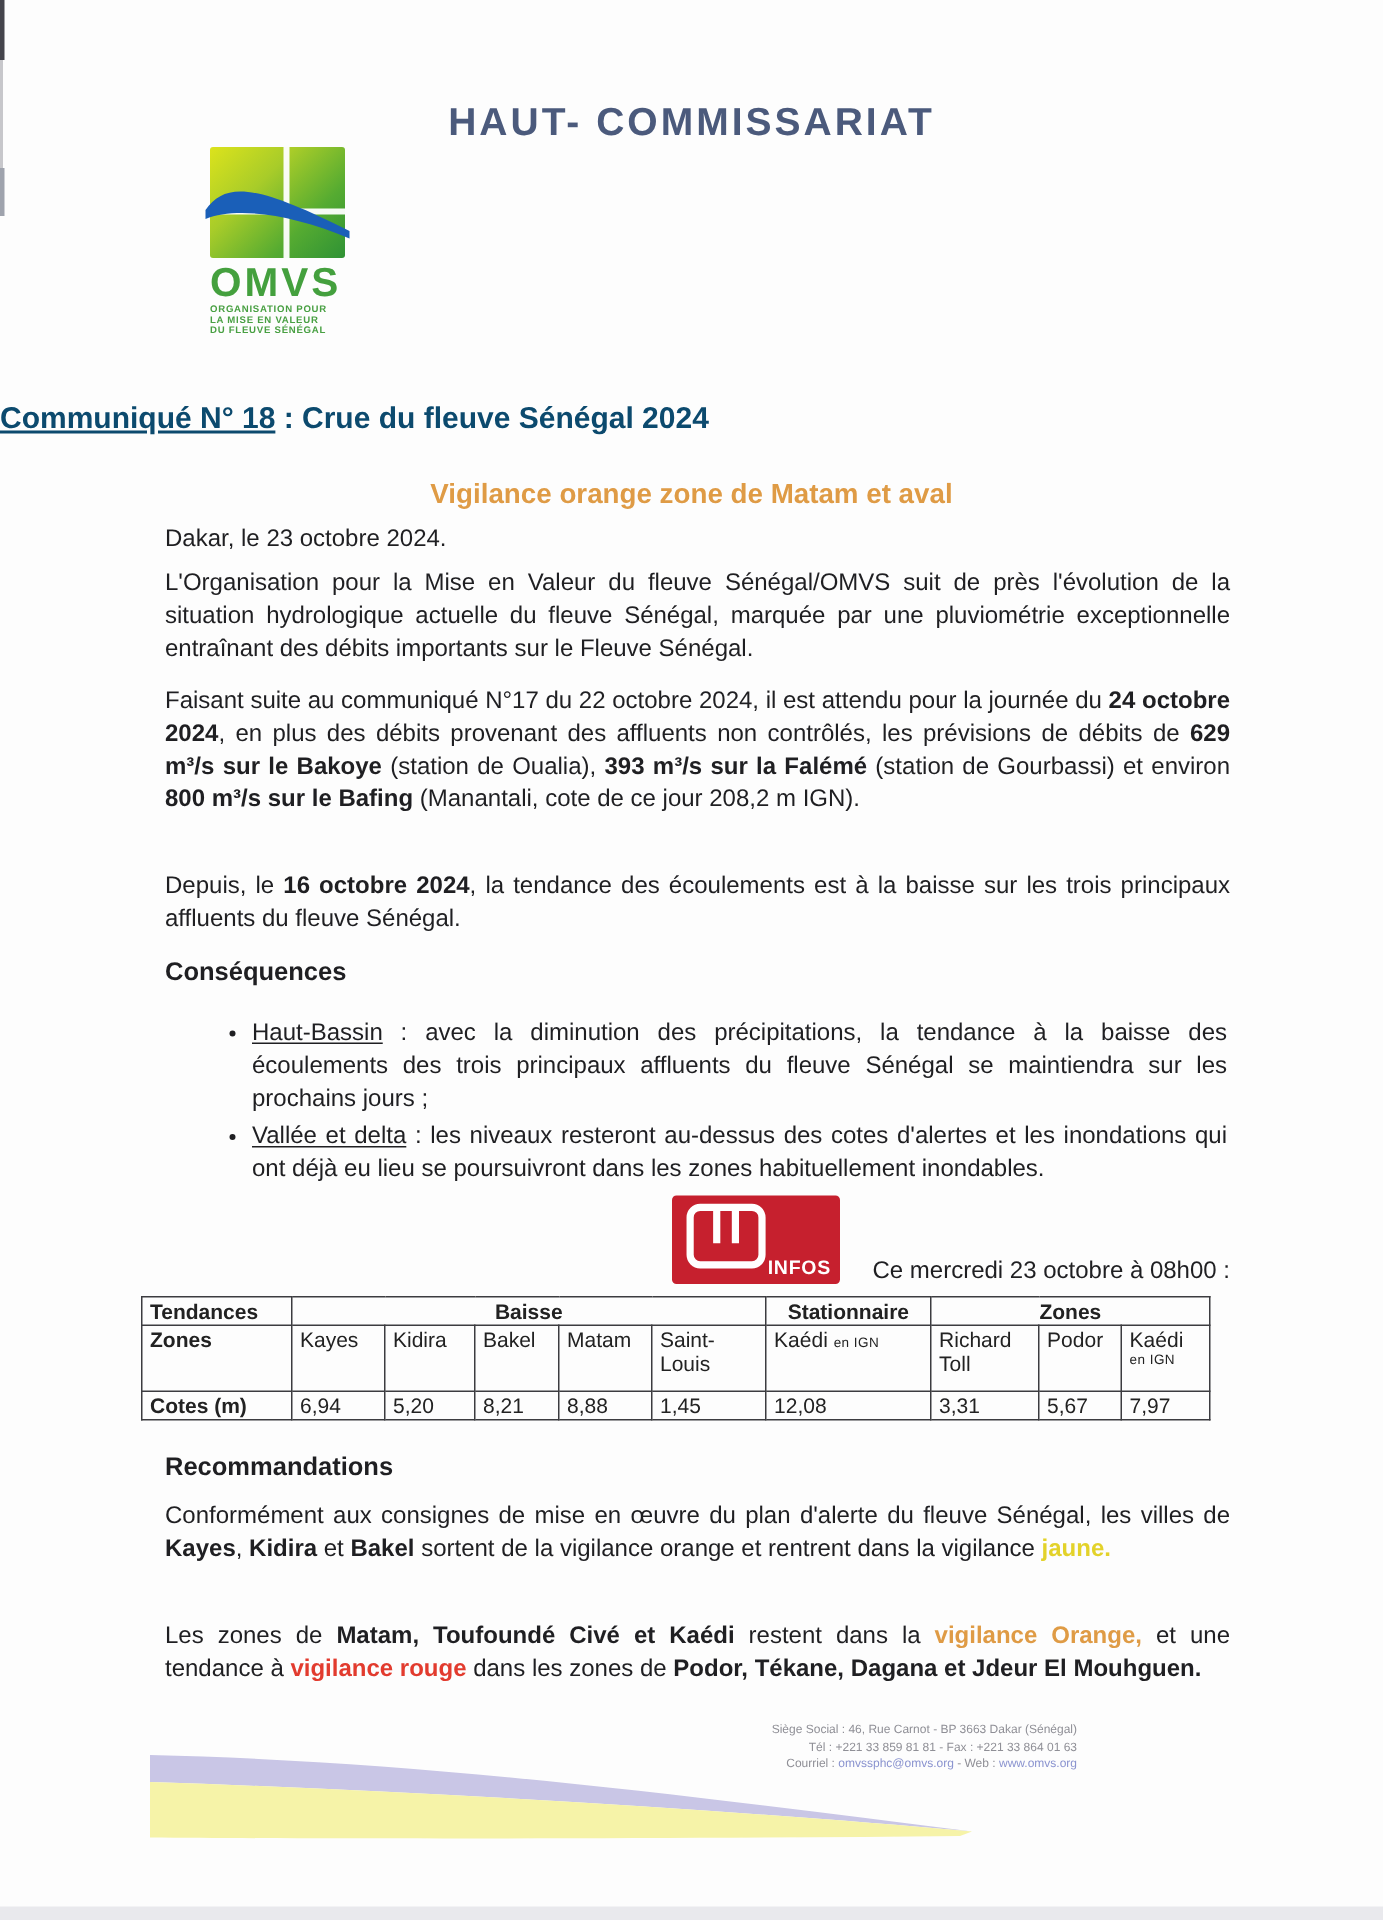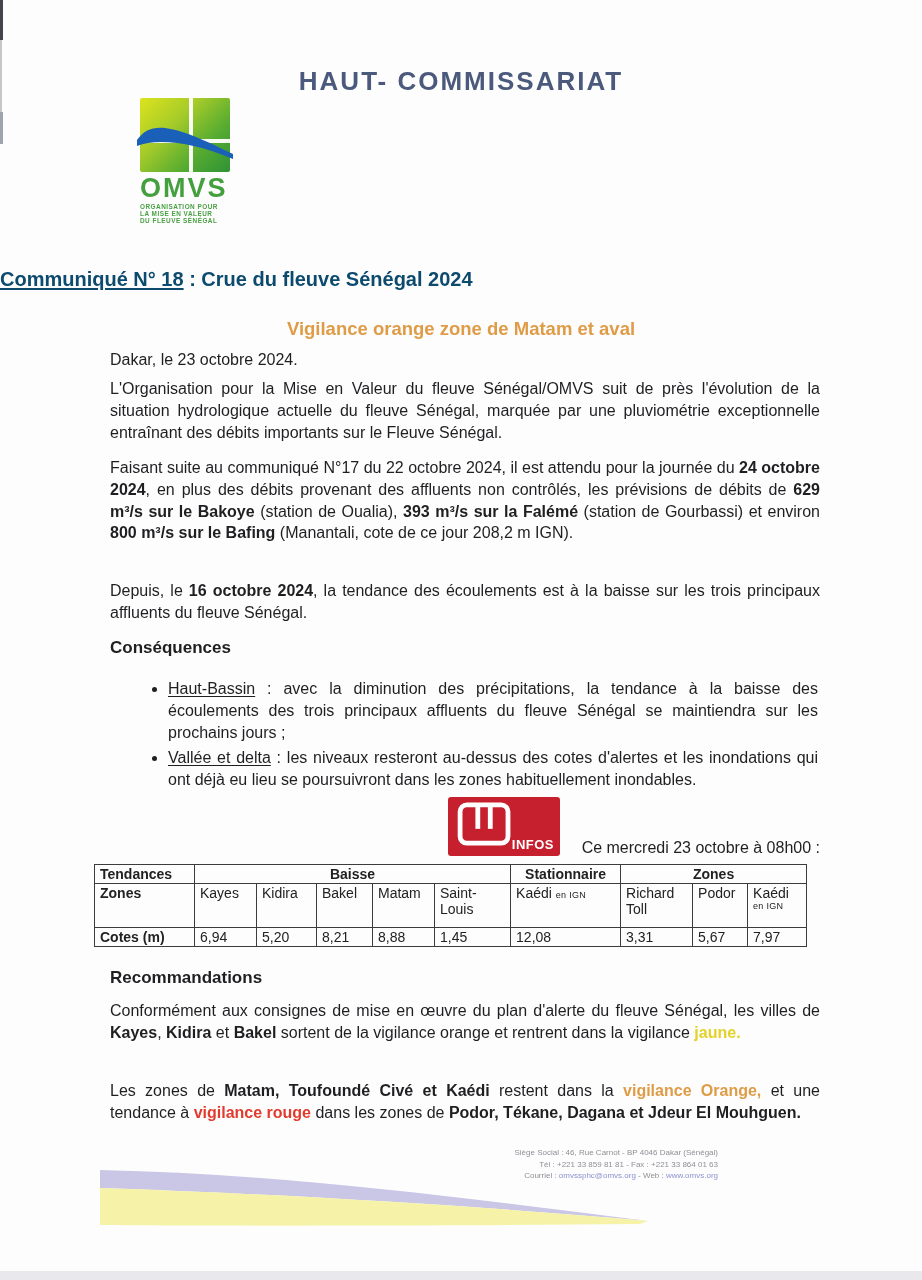--- a/index.html
+++ b/index.html
@@ -180,21 +180,21 @@
       <td>7,97</td>
     </tr>
   </tbody>
     </table>
 
   <div class="col h-recommandations">Recommandations</div>
   <div class="col p-villes"><span>Conformément aux consignes de mise en œuvre du plan d'alerte du fleuve Sénégal, les villes de </span><span class="seg-b">Kayes</span><span>, </span><span class="seg-b">Kidira</span><span> et </span><span class="seg-b">Bakel</span><span> sortent de la vigilance orange et rentrent dans la vigilance </span><span class="seg-b c-yellow">jaune.</span></div>
   <div class="col p-zones"><span>Les zones de </span><span class="seg-b">Matam, Toufoundé Civé et Kaédi</span><span> restent dans la </span><span class="seg-b c-orange">vigilance Orange,</span><span> et une tendance à </span><span class="seg-b c-red">vigilance rouge</span><span> dans les zones de </span><span class="seg-b">Podor, Tékane, Dagana et Jdeur El Mouhguen.</span></div>
 
   <div class="footer-text">
-    <div>Siège Social : 46, Rue Carnot - BP 4046 Dakar (Sénégal)</div>
+    <div>Siège Social : 46, Rue Carnot - BP 3663 Dakar (Sénégal)</div>
     <div>Tél : +221 33 859 81 81 - Fax : +221 33 864 01 63</div>
     <div><span>Courriel : </span><span class="c-blue">omvssphc@omvs.org</span><span> - Web : </span><span class="c-blue">www.omvs.org</span></div>
   </div>
 
   <svg class="footer-wave" viewBox="0 0 552 62" preserveAspectRatio="none">
     <path d="M0,2 C180,6 350,28 548,53 C380,38 180,26 0,20 Z" fill="#c9c6e6"></path>
     <path d="M0,20 C180,26 380,38 548,53 L540,56 C350,58 120,58 0,57 Z" fill="#f6f3a8"></path>
   </svg>
 
 </div>

